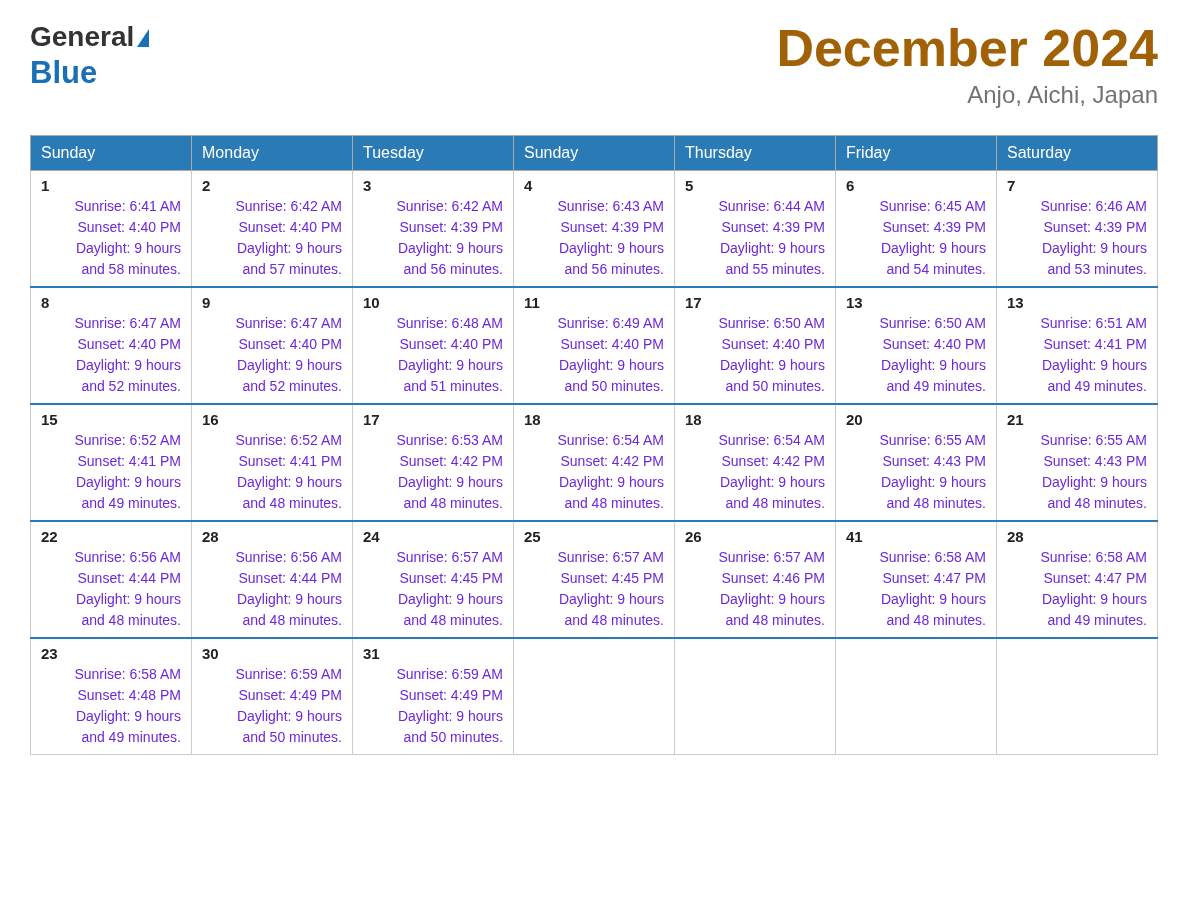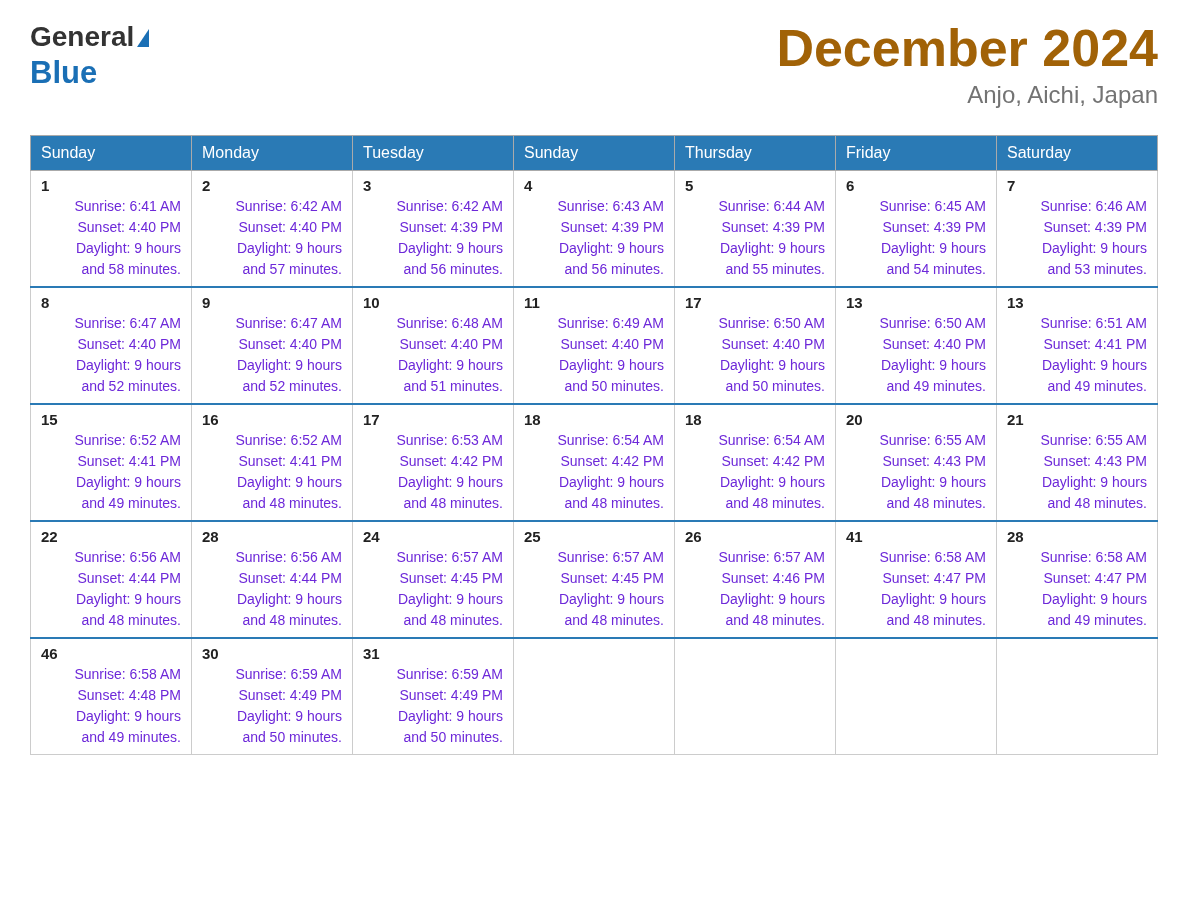--- a/index.html
+++ b/index.html
@@ -371,21 +371,21 @@
         <div class="day-info">
           Sunrise: 6:58 AM<br>
           Sunset: 4:47 PM<br>
           Daylight: 9 hours<br>
           and 49 minutes.
         </div>
         </td>
       </tr>
       <tr>
         <td>
-          <span class="day-number">46</span>
+          <span class="day-number">23</span>
         <div class="day-info">
           Sunrise: 6:58 AM<br>
           Sunset: 4:48 PM<br>
           Daylight: 9 hours<br>
           and 49 minutes.
         </div>
         </td>
         <td>
           <span class="day-number">30</span>
         <div class="day-info">

